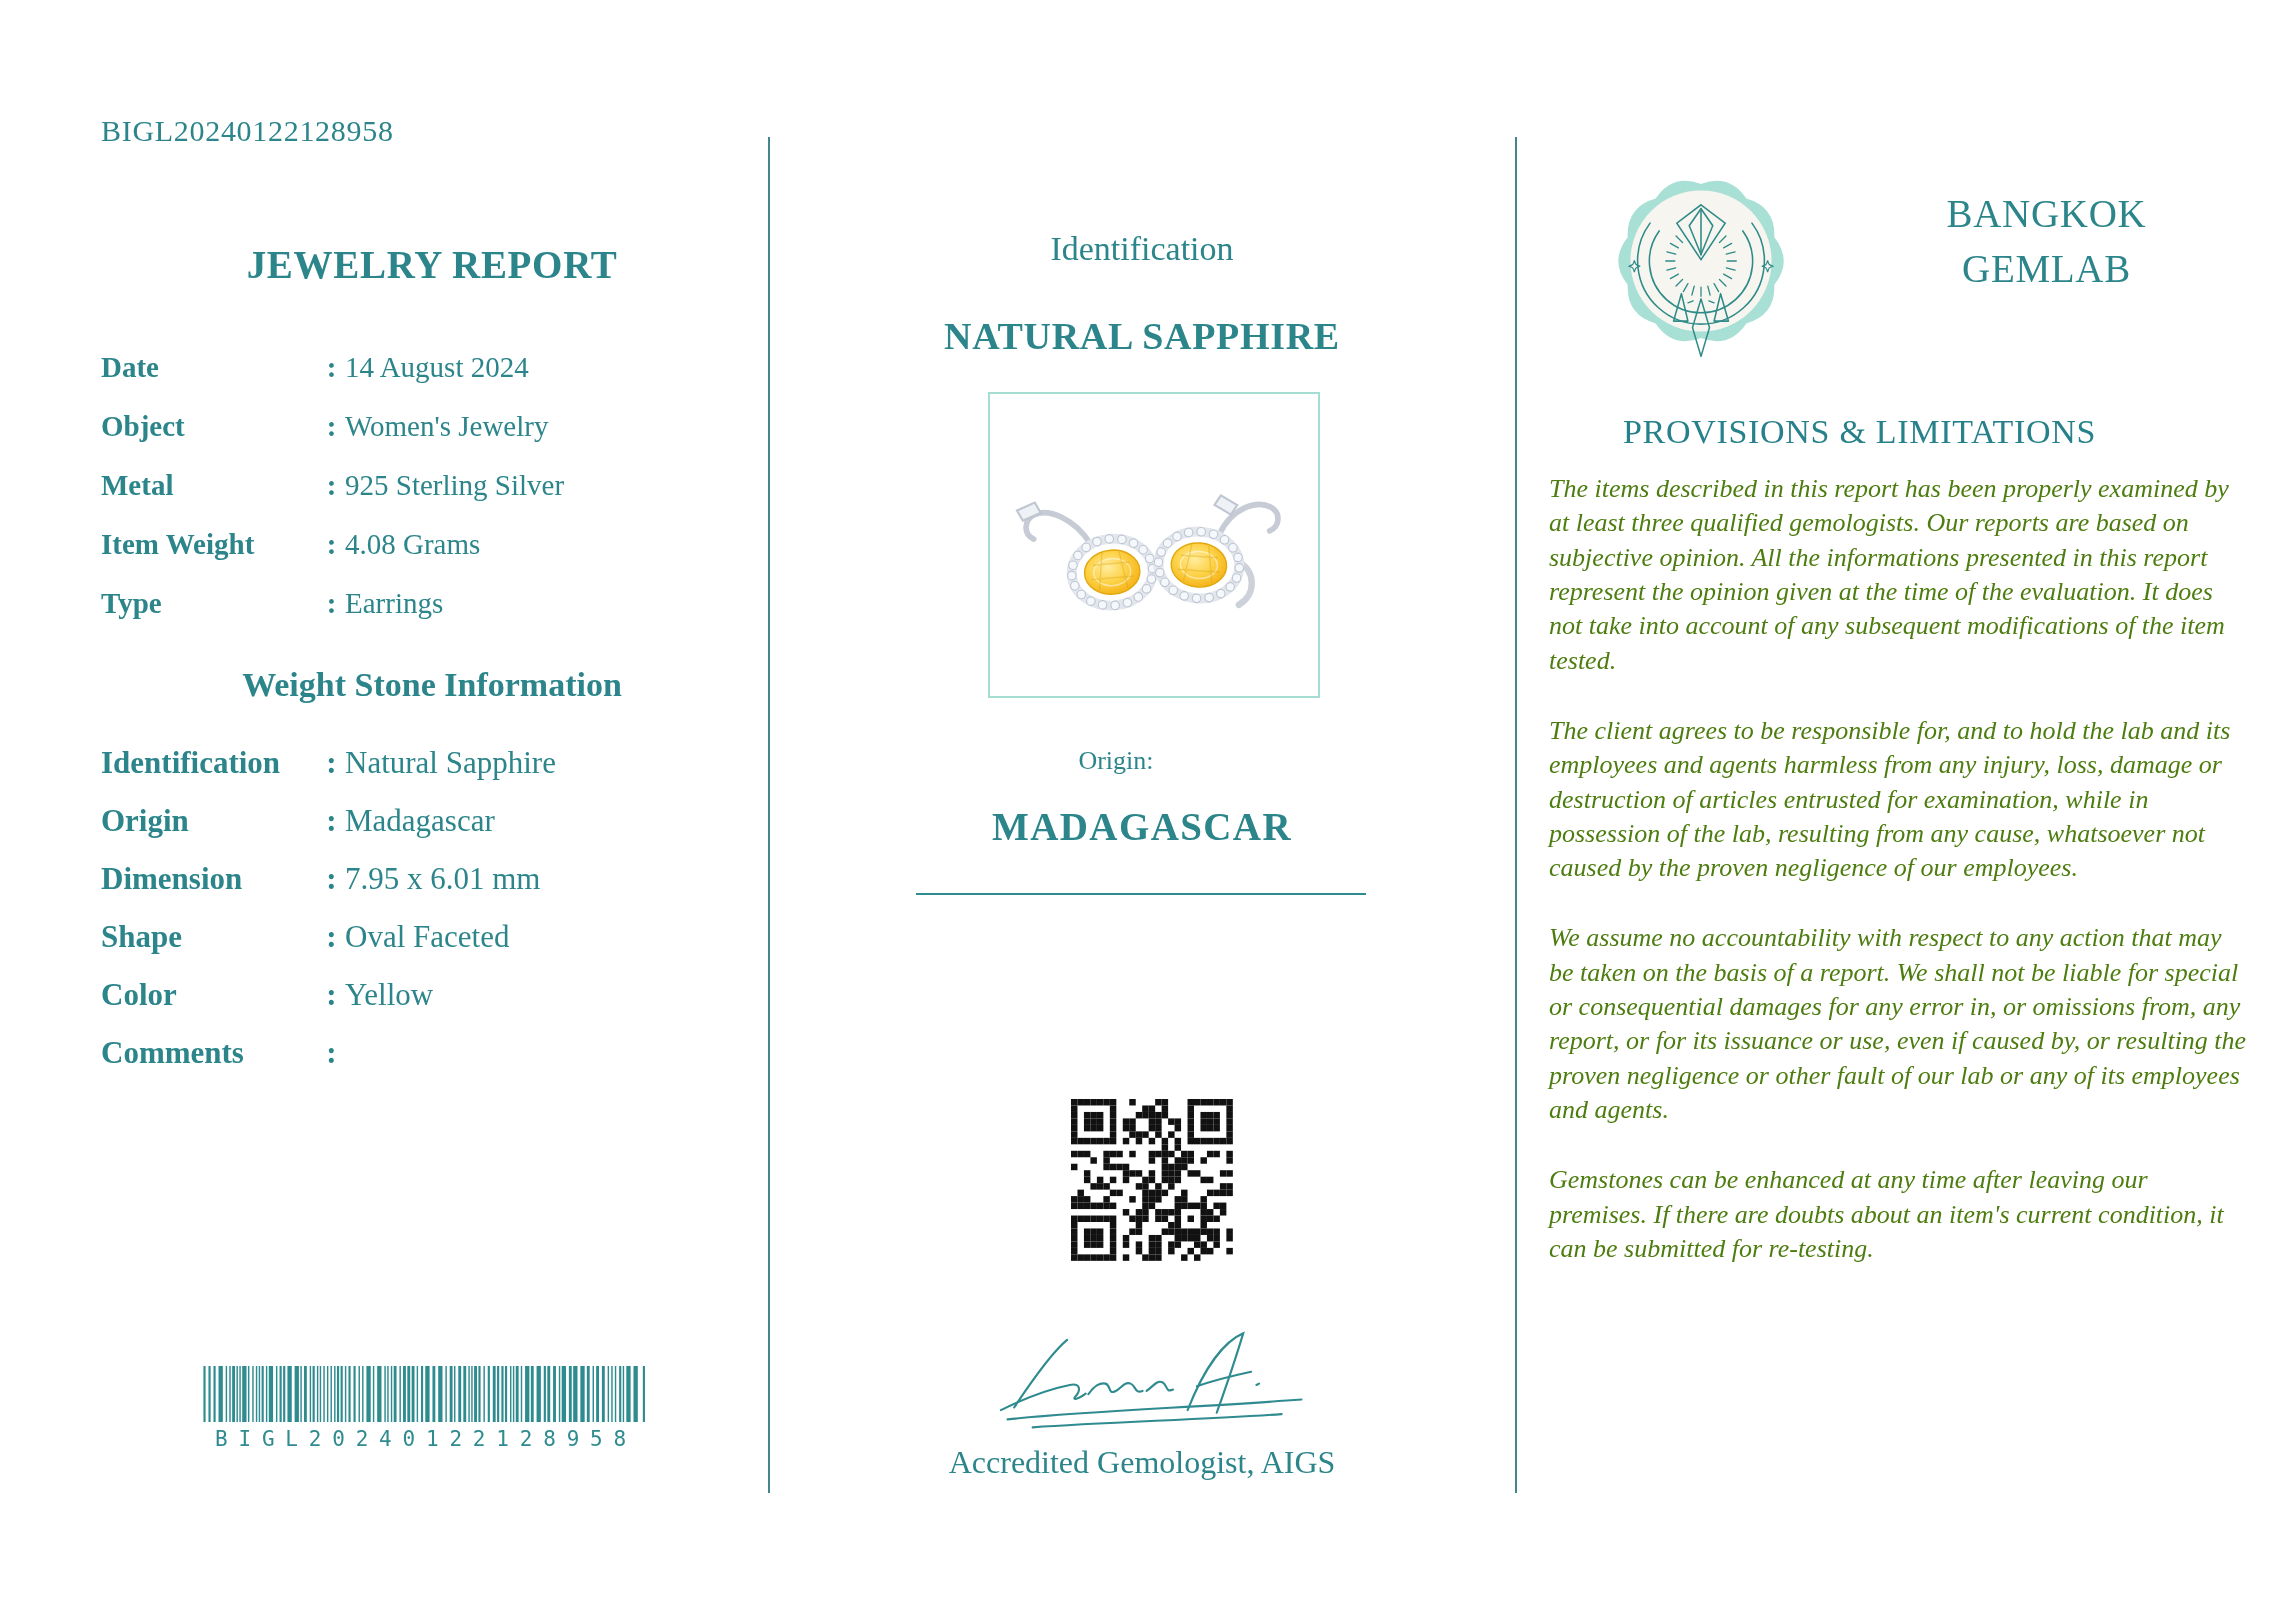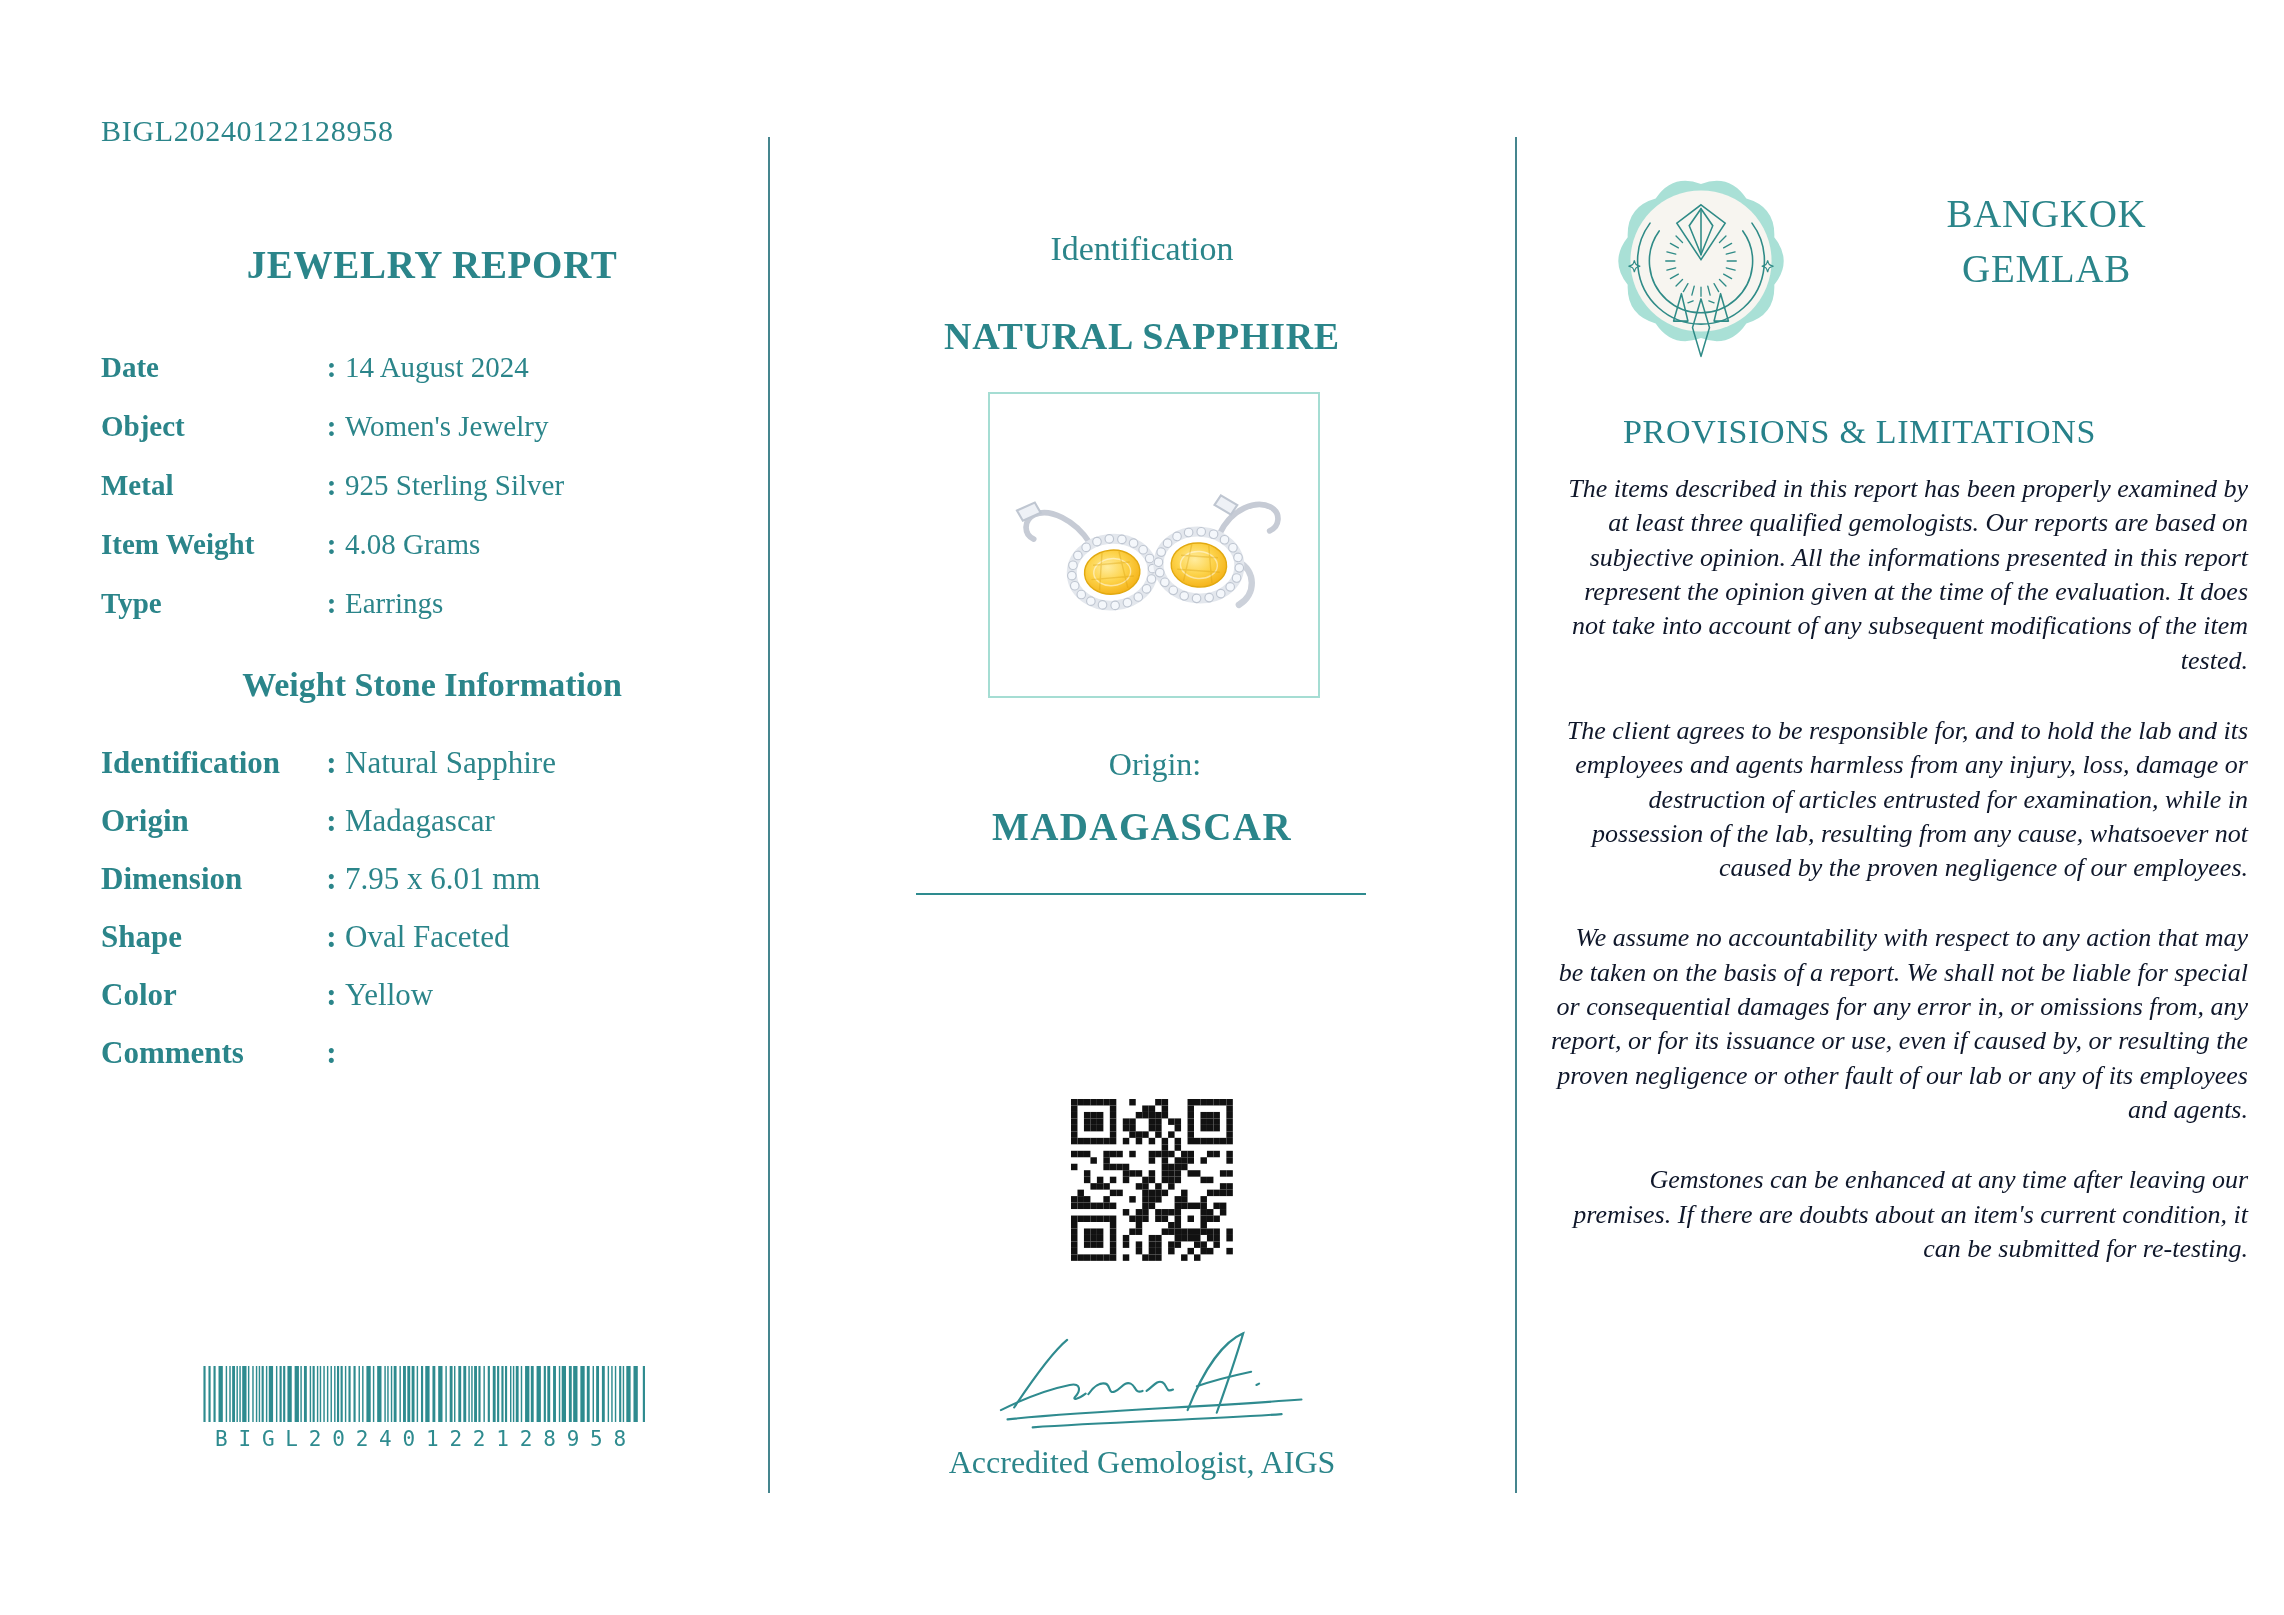--- a/index.html
+++ b/index.html
@@ -18,34 +18,34 @@
   .row-label{font-weight:700;}
   .row-colon{font-weight:700;text-align:center;}
   .stone-title{left:101px;top:666px;width:662px;font-size:34px;font-weight:700;}
   .barcode-wrap{left:203px;top:1366px;width:446px;}
   .barcode-label{font-family:"DejaVu Sans Mono","Liberation Mono",monospace;font-size:21px;
                  letter-spacing:10.8px;color:#2e8b8f;text-align:center;margin-top:2.9px;white-space:nowrap;}
   
   .mid-ident{left:775px;top:230px;width:734px;font-size:34px;}
   .mid-stone{left:775px;top:314px;width:734px;font-size:38px;font-weight:700;letter-spacing:0.7px;}
   .photo-box{left:988px;top:392px;width:328px;height:302px;border:2.2px solid #a5ddd3;background:#ffffff;}
-  .mid-originlab{left:788px;top:746px;width:734px;font-size:32px;}
+  .mid-originlab{left:749px;top:746px;width:734px;font-size:26px;}
   .mid-originval{left:775px;top:804px;width:734px;font-size:39px;font-weight:700;letter-spacing:1.4px;}
   .origin-rule{left:916px;top:893px;width:450px;height:2.2px;background:#2e8b8f;}
   .qr-wrap{left:1071px;top:1099px;width:164px;height:164px;}
   .sig-wrap{left:989px;top:1322px;width:331px;height:122px;}
   .sr{position:absolute;width:0.7px;height:0.7px;overflow:hidden;clip:rect(0 0 0 0);white-space:nowrap;}
   .accredited{left:775px;top:1444px;width:734px;font-size:32px;}
   
   .badge-wrap{left:1598px;top:163px;width:206px;height:196px;}
   .org-title{left:1827px;top:186px;width:439px;font-size:39px;line-height:55px;letter-spacing:0.7px;}
   .prov-title{left:1546px;top:413px;width:627px;font-size:34px;letter-spacing:0.7px;color:#27818a;}
   .prov-paras{left:1549px;top:472px;width:699px;}
   .prov-paras p{margin:0 0 36px 0;font-size:26px;line-height:1.32;font-style:italic;
-                color:#0f172a;text-align:right;font-family:"Liberation Serif","DejaVu Serif",serif;}
+                color:#4d7c0f;text-align:left;font-family:"Liberation Serif","DejaVu Serif",serif;}
 </style>
 </head>
 <body>
 
 <div id="page">
 
   <div class="divider" style="left:768px;"></div>
   <div class="divider" style="left:1515px;"></div>
 
   <div class="abs code-top">BIGL20240122128958</div>

